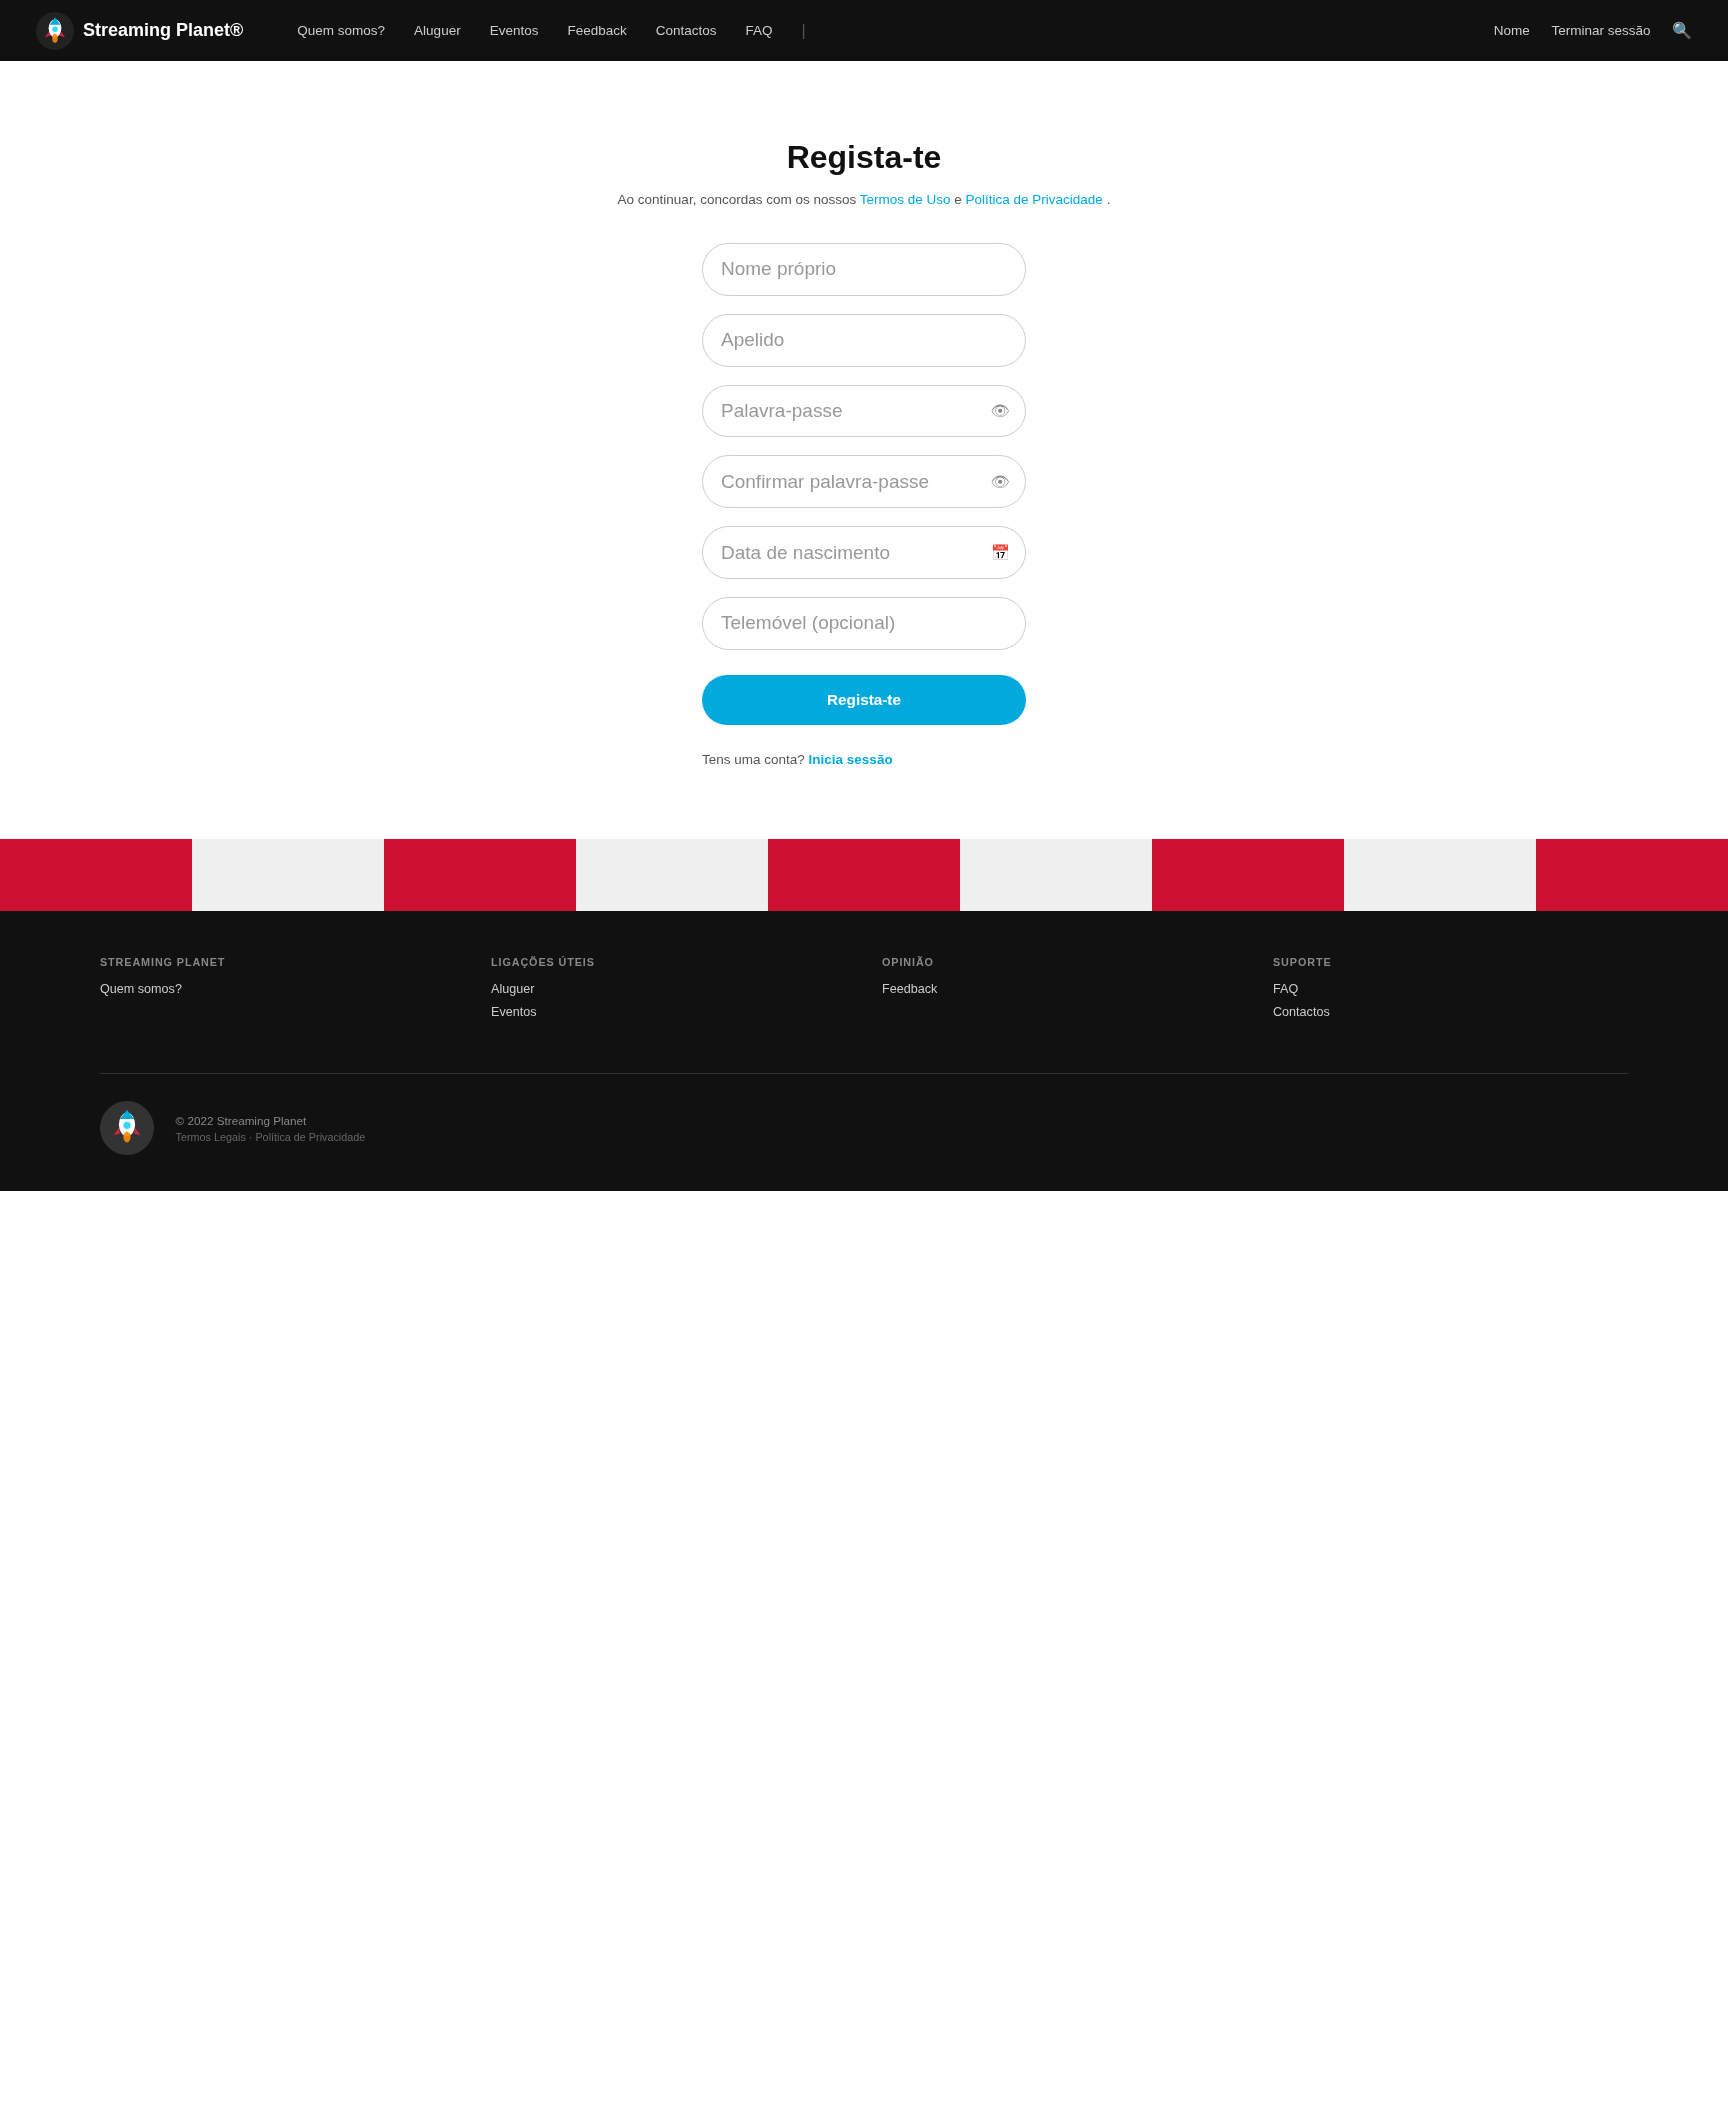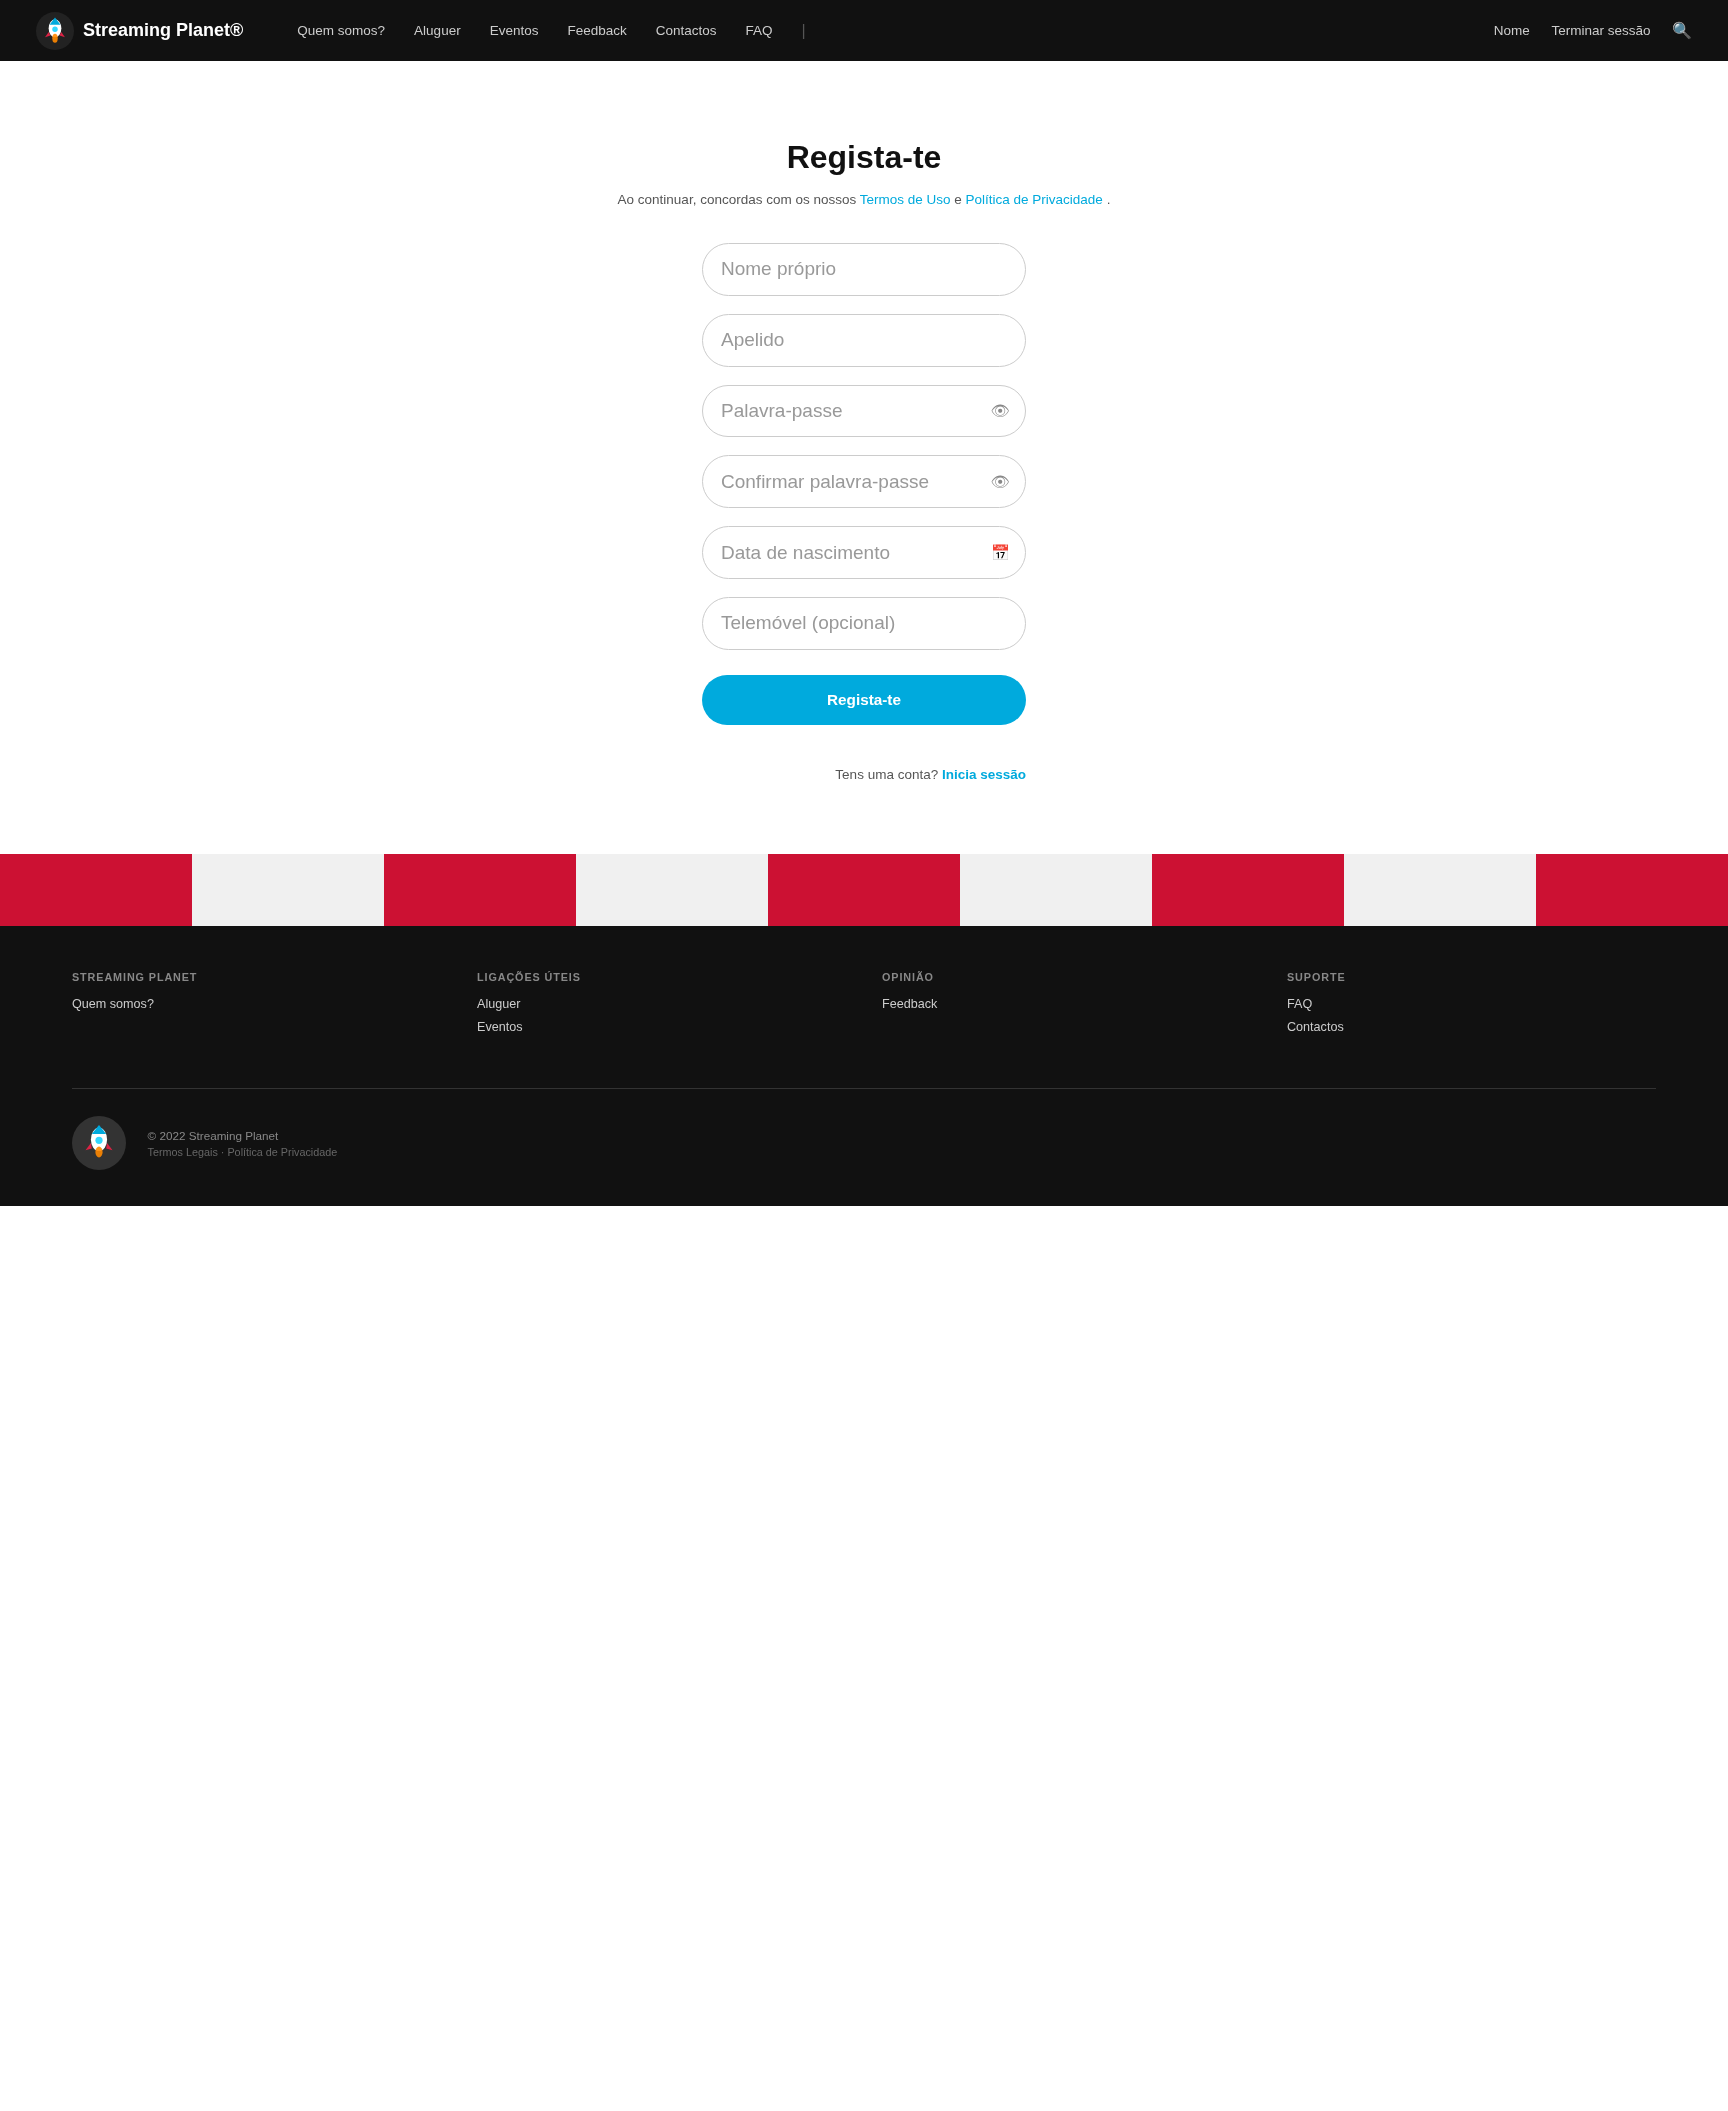--- a/index.html
+++ b/index.html
@@ -133,24 +133,24 @@
       background: #00aadd;
       color: #fff;
       font-size: 15.3px;
       font-weight: bold;
       border: none;
       border-radius: 27px;
       cursor: pointer;
       margin-top: 7.2px;
     }
     .login-text {
-      text-align: right;
+      text-align: left;
       font-size: 13.5px;
       color: #555;
-      margin-top: 24px;
+      margin-top: 9px;
     }
     .login-link {
       color: #00aadd;
       text-decoration: none;
       font-weight: bold;
     }
 
     
     .color-strip {
       display: flex;
@@ -158,21 +158,21 @@
       height: 72px;
     }
     .strip-seg {
       flex: 1;
     }
 
     
     footer {
       background: #111;
       color: #ccc;
-      padding: 45px 72px 36px;
+      padding: 45px 100px 36px;
     }
     .footer-grid {
       display: grid;
       grid-template-columns: 1fr 1fr 1fr 1fr;
       gap: 36px;
       margin-bottom: 45px;
     }
     .footer-col-title {
       color: #888;
       font-size: 10.8px;

